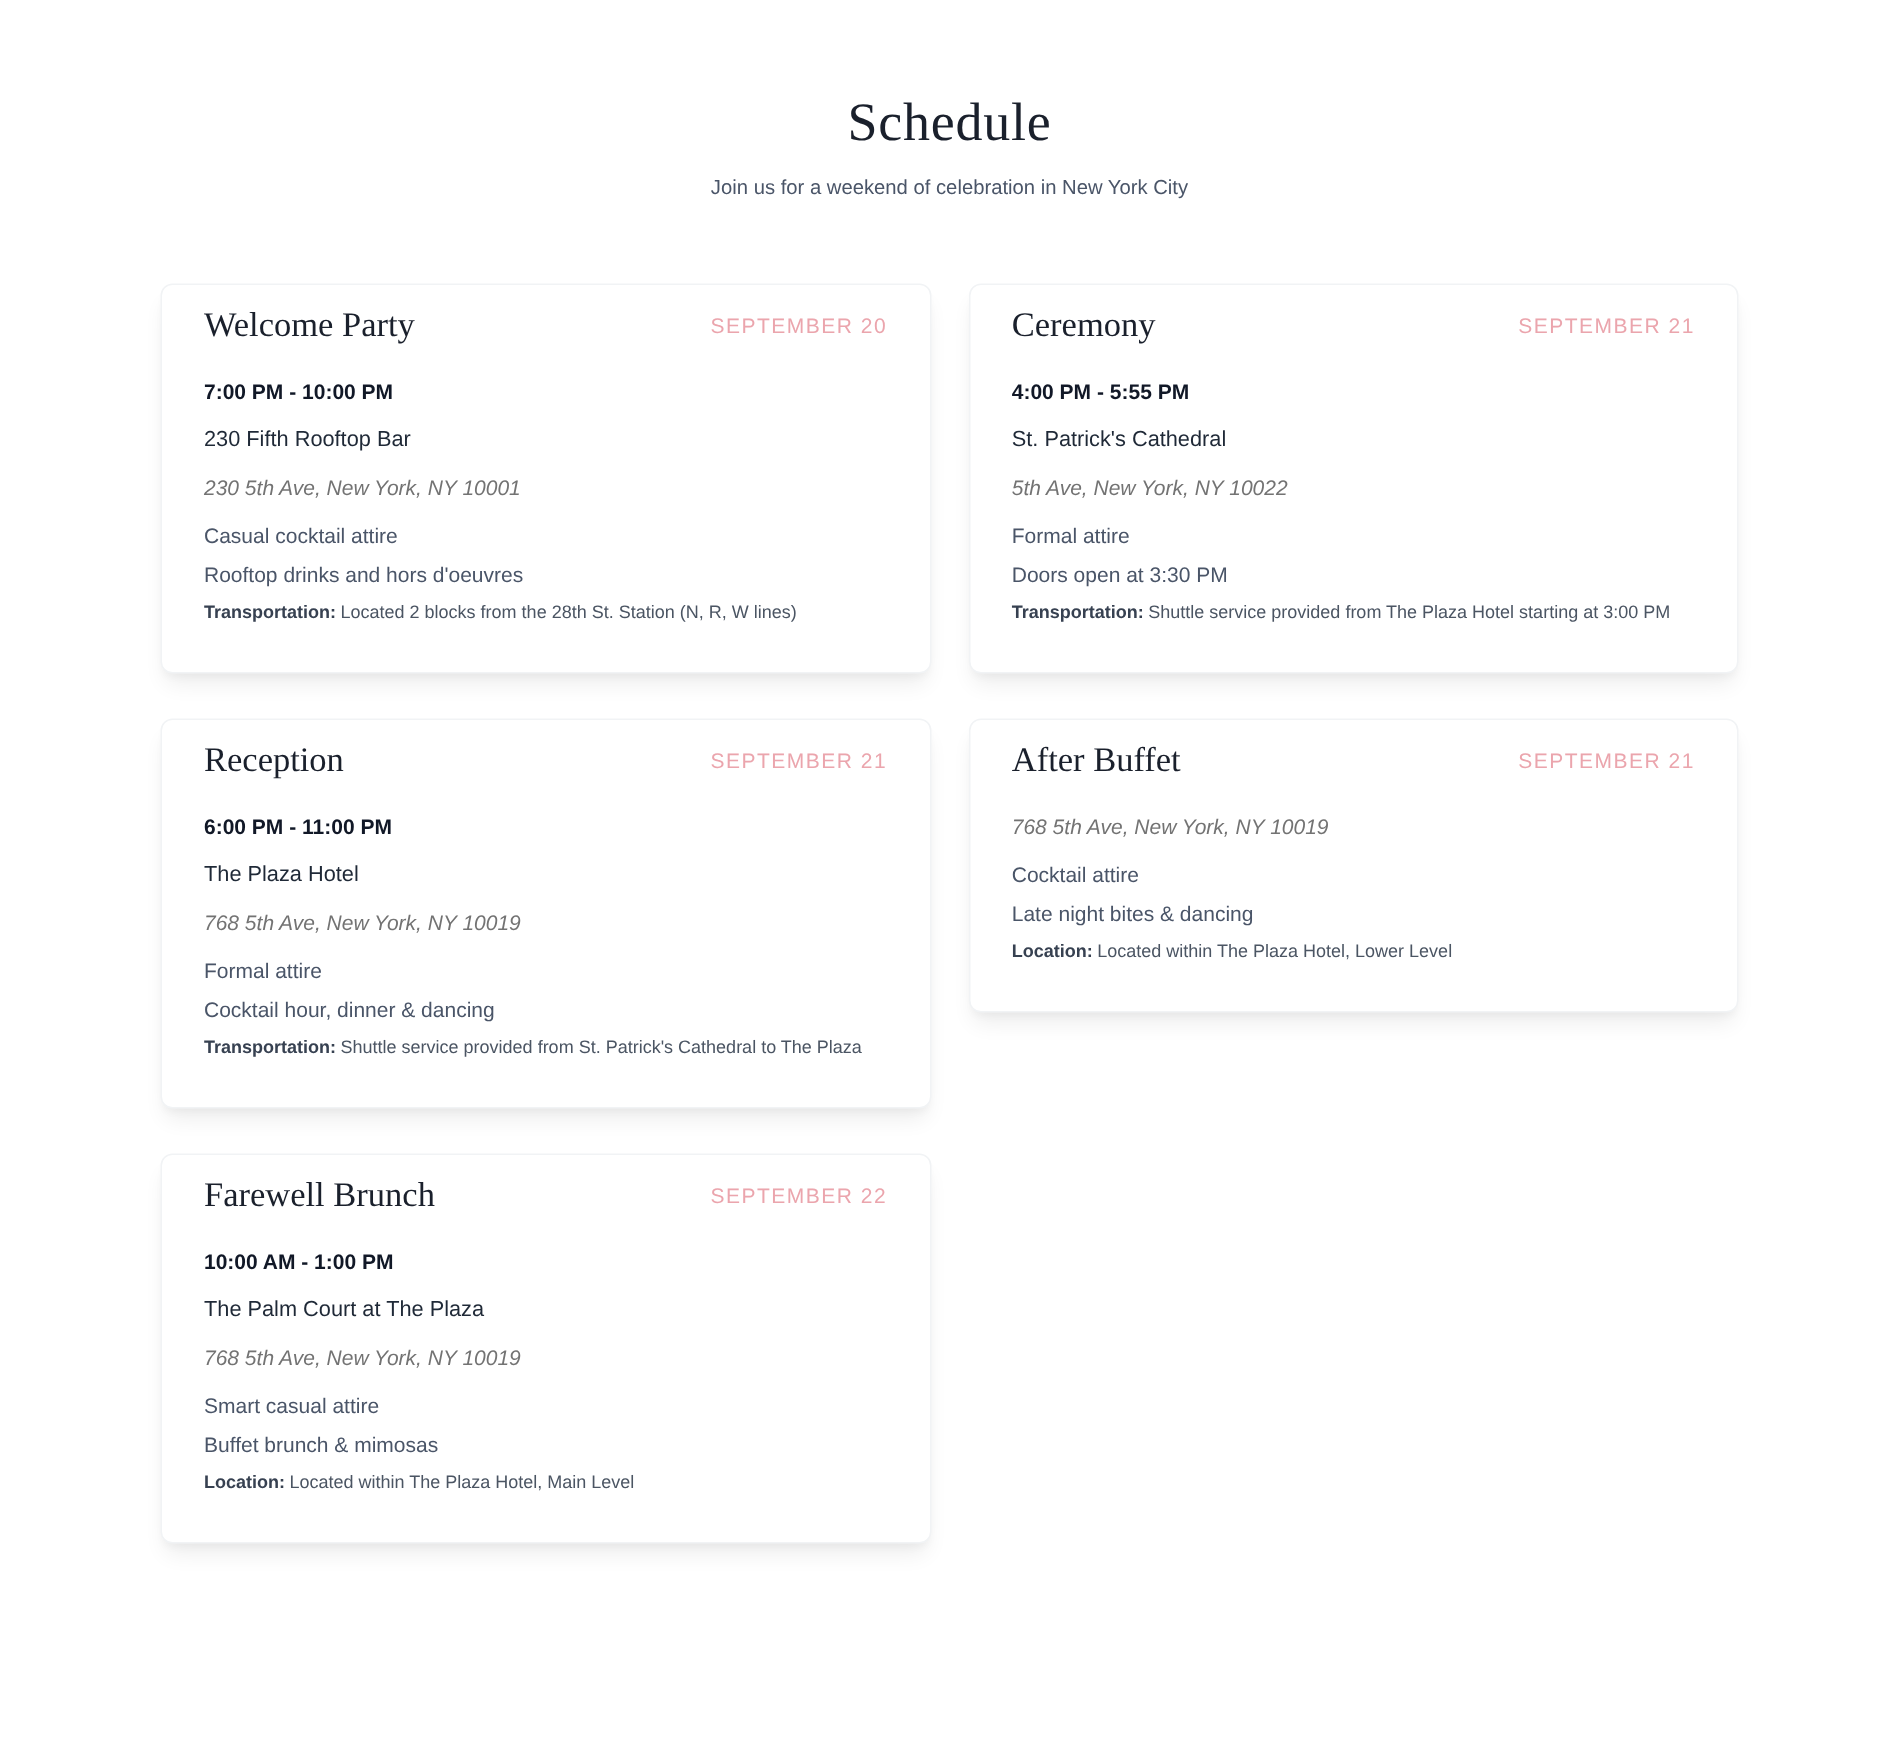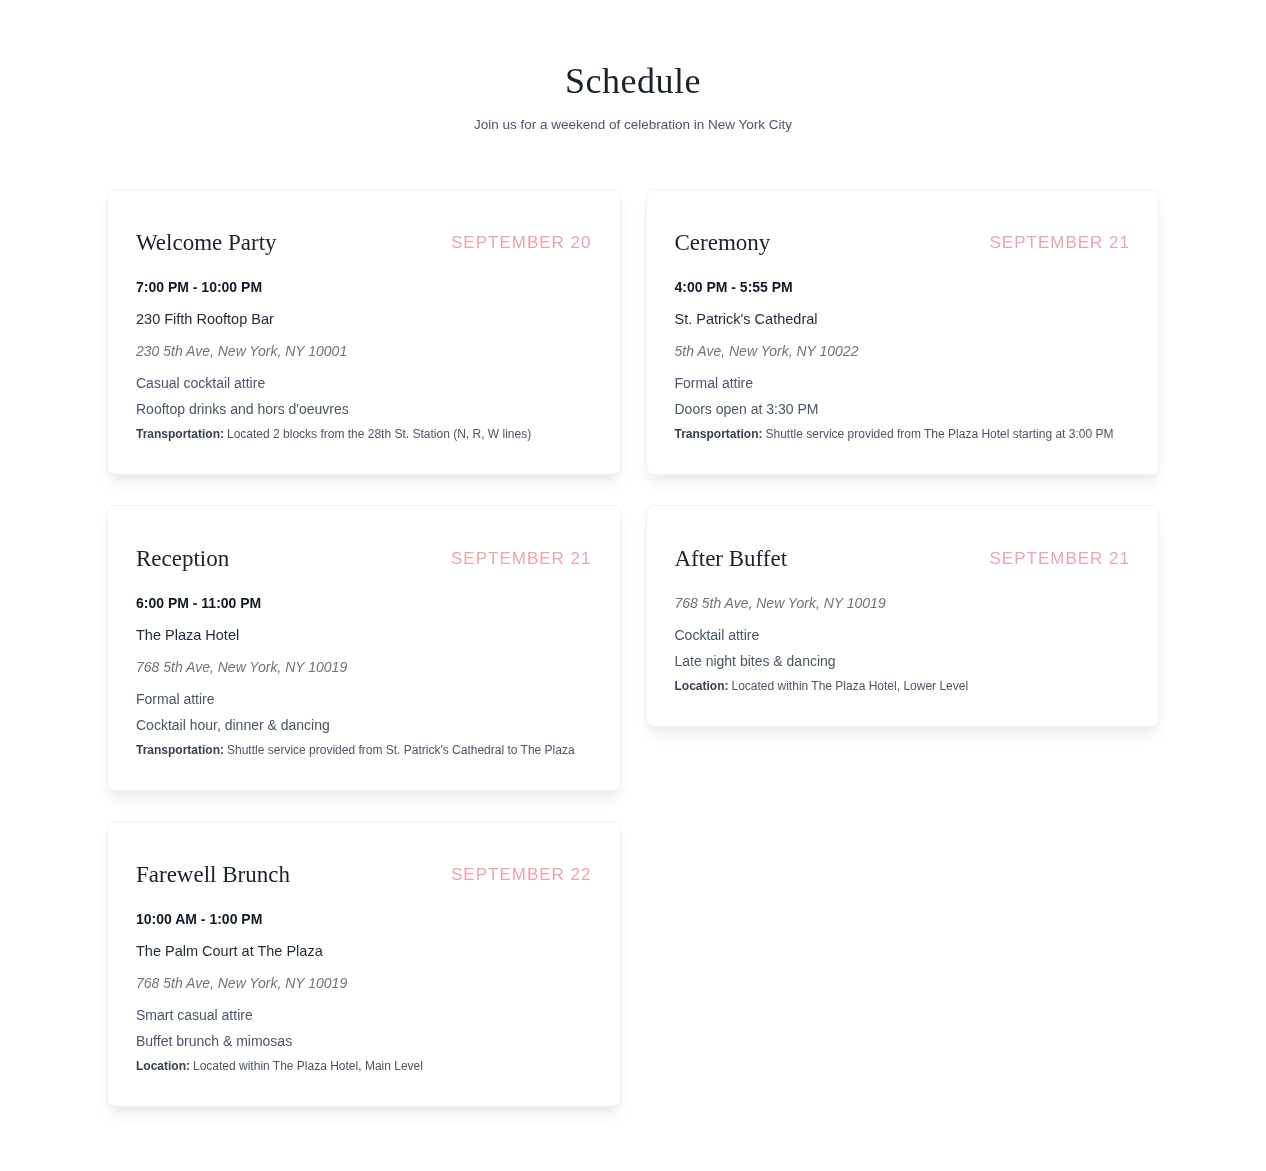--- a/index.html
+++ b/index.html
@@ -37,37 +37,37 @@
     display: grid;
     grid-template-columns: 1fr 1fr;
     column-gap: 25px;
     row-gap: 30px;
     align-items: start;
   }
   .card {
     background: #ffffff;
     border: 1px solid #f1f3f5;
     border-radius: 8px;
-    padding: 40px 28px 30px 28px;
+    padding: 14px 28px 30px 28px;
     box-shadow: 0 10px 15px -3px rgba(0,0,0,0.07), 0 4px 6px -2px rgba(0,0,0,0.04);
   }
   .card-head {
     display: flex;
     justify-content: space-between;
     align-items: center;
     margin-bottom: 21px;
   }
   .card-title {
     font-family: "Liberation Serif", serif;
     font-weight: 500;
     font-size: 23px;
     color: #1a202c;
   }
   .card-date {
-    font-size: 17px;
+    font-size: 14px;
     font-weight: 400;
     letter-spacing: 1px;
     text-transform: uppercase;
     color: #eba5ad;
     white-space: nowrap;
     text-align: right;
   }
   .card p { line-height: 20px; }
   .ev-time {
     font-size: 14px;

